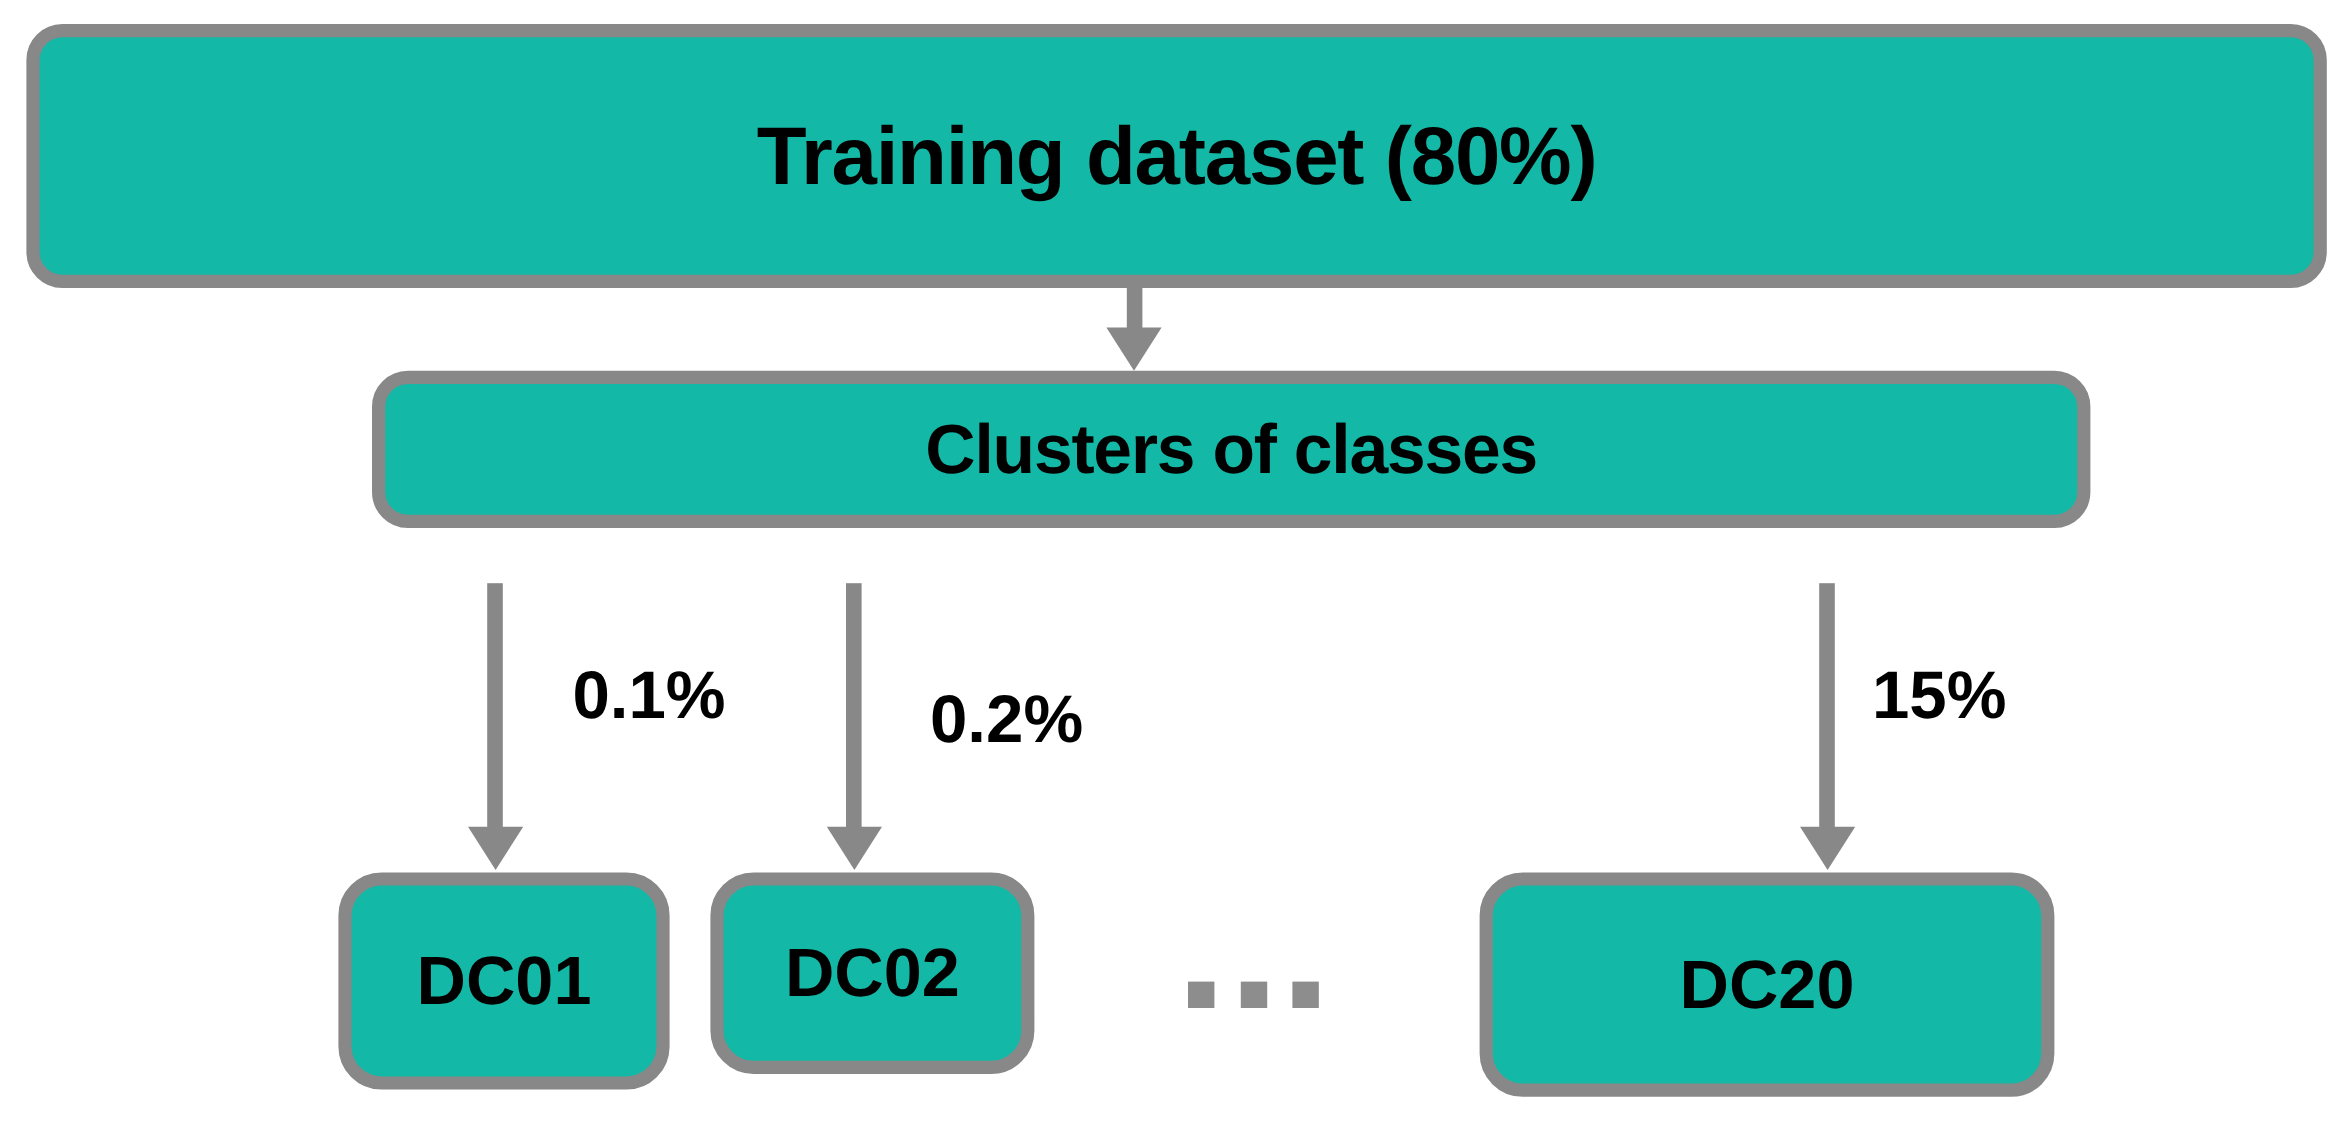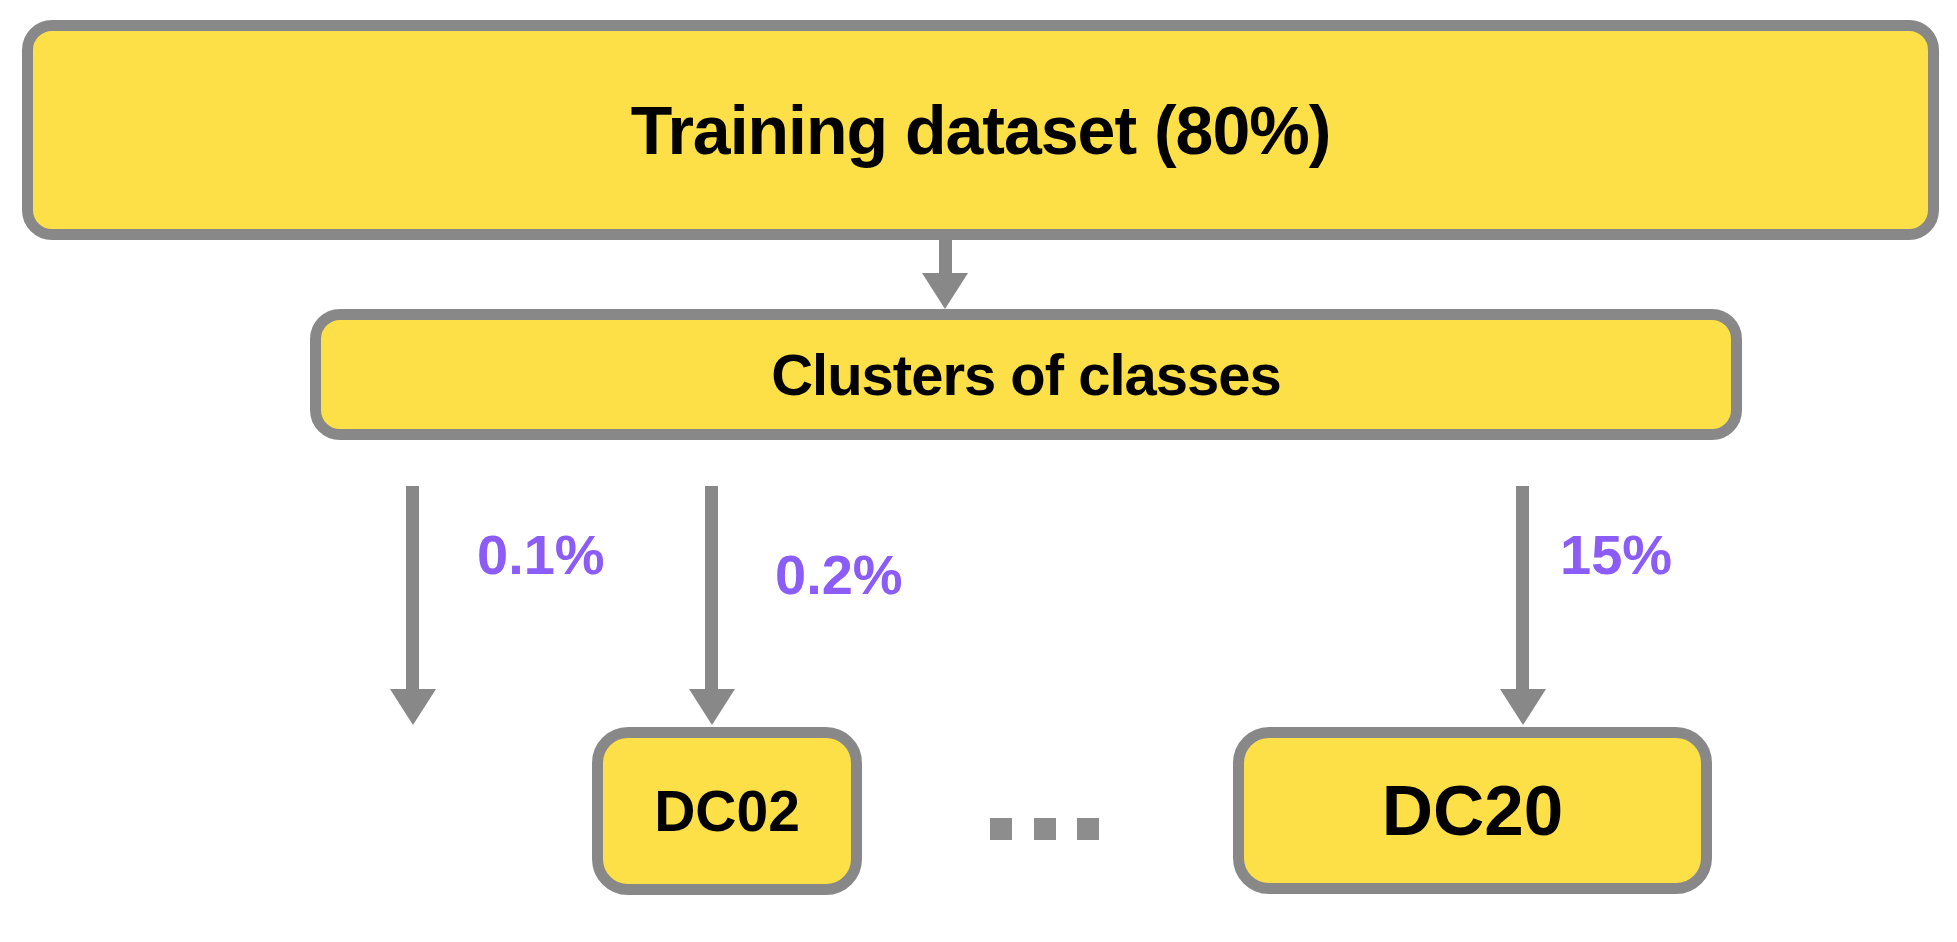--- a/index.html
+++ b/index.html
@@ -7,53 +7,54 @@
     position:relative;
     width:1957px;height:942px;
     background:#ffffff;
     font-family:"Liberation Sans", sans-serif;
     overflow:hidden;
   }
   .node{
     position:absolute;
     box-sizing:border-box;
     border:11px solid #888888;
-    background:#fde047;
+    background:#14b8a6;
     display:flex;align-items:center;justify-content:center;
     color:#000000;
     font-weight:700;
   }
   .node-wide{border-radius:30px;}
   .node-small{border-radius:36px;}
   #training-box{left:22px;top:20px;width:1917px;height:220px;font-size:68px;letter-spacing:-1px;}
   #clusters-box{left:310px;top:309px;width:1432px;height:131px;font-size:58px;letter-spacing:-1px;}
   #dc01-box{left:282px;top:727px;width:276px;height:181px;font-size:57px;}
   #dc02-box{left:592px;top:727px;width:270px;height:168px;font-size:57px;}
-  #dc20-box{left:1233px;top:727px;width:479px;height:167px;font-size:71px;}
+  #dc20-box{left:1233px;top:727px;width:479px;height:187px;font-size:57px;}
   .shaft{
     position:absolute;width:13px;background:#888888;
   }
   .head{
     position:absolute;width:0;height:0;
     border-left:23px solid transparent;
     border-right:23px solid transparent;
     border-top:36px solid #888888;
   }
   #arrow-top-shaft{left:939px;top:239px;height:36px;}
   #arrow-top-head{left:922px;top:273px;}
   #arrow-b1-shaft{left:406px;top:486px;height:204px;}
   #arrow-b1-head{left:390px;top:689px;}
   #arrow-b2-shaft{left:705px;top:486px;height:204px;}
   #arrow-b2-head{left:689px;top:689px;}
   #arrow-b3-shaft{left:1516px;top:486px;height:204px;}
   #arrow-b3-head{left:1500px;top:689px;}
   .pct{
     position:absolute;
-    color:#8b5cf6;font-weight:700;font-size:56px;line-height:1;
+    color:#000000;font-weight:700;font-size:56px;line-height:1;
     white-space:nowrap;
+    margin-top:24px;
   }
   #pct-1{left:477px;top:527px;}
   #pct-2{left:775px;top:547px;}
   #pct-3{left:1560px;top:527px;}
   .dot{
     position:absolute;top:818px;width:22px;height:22px;background:#8d8d8d;
   }
   #dot-1{left:990px;}
   #dot-2{left:1034px;}
   #dot-3{left:1077px;}
@@ -79,20 +80,23 @@
   <div class="pct" id="pct-1">0.1%</div>
 
   <div class="shaft" id="arrow-b2-shaft"></div>
   <div class="head" id="arrow-b2-head"></div>
   <div class="pct" id="pct-2">0.2%</div>
 
   <div class="shaft" id="arrow-b3-shaft"></div>
   <div class="head" id="arrow-b3-head"></div>
   <div class="pct" id="pct-3">15%</div>
 
+  <div class="node node-small" id="dc01-box">
+    <span>DC01</span>
+  </div>
 
   <div class="node node-small" id="dc02-box">
     <span>DC02</span>
   </div>
 
   <div class="dot" id="dot-1"></div>
   <div class="dot" id="dot-2"></div>
   <div class="dot" id="dot-3"></div>
 
   <div class="node node-small" id="dc20-box">

